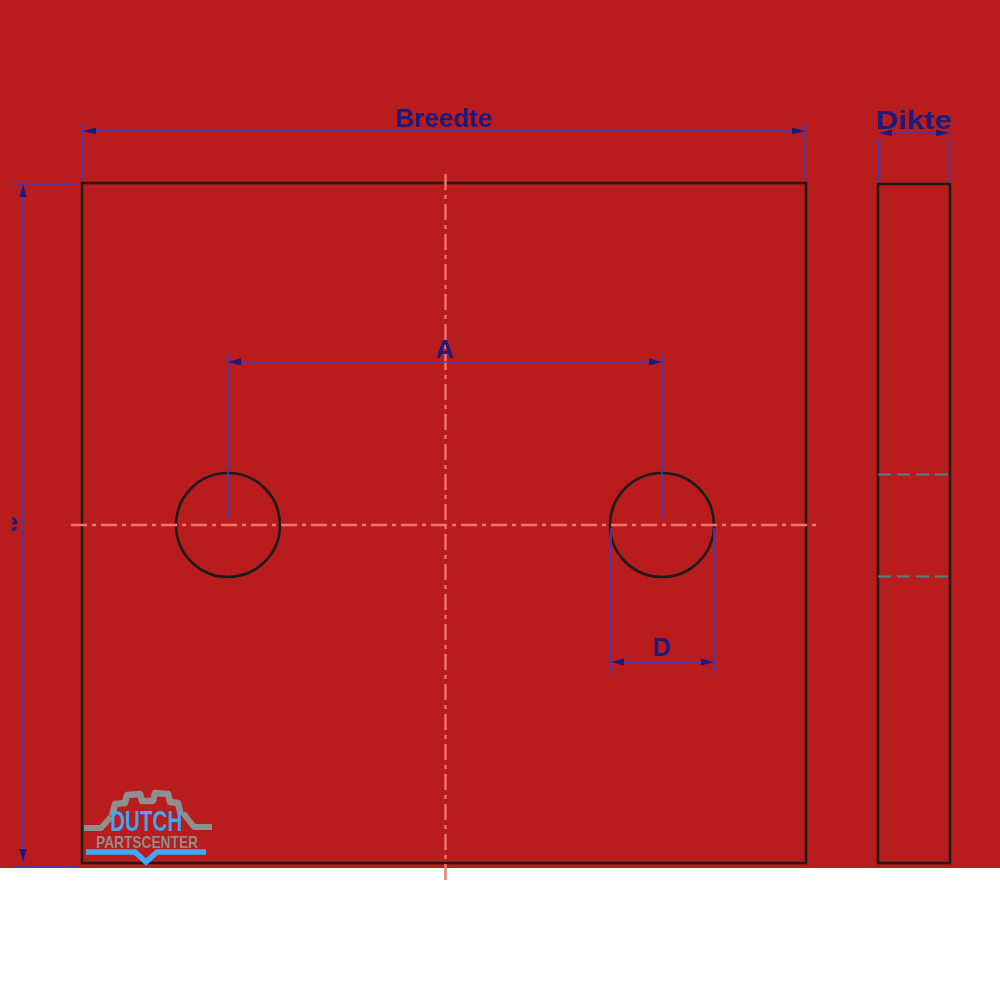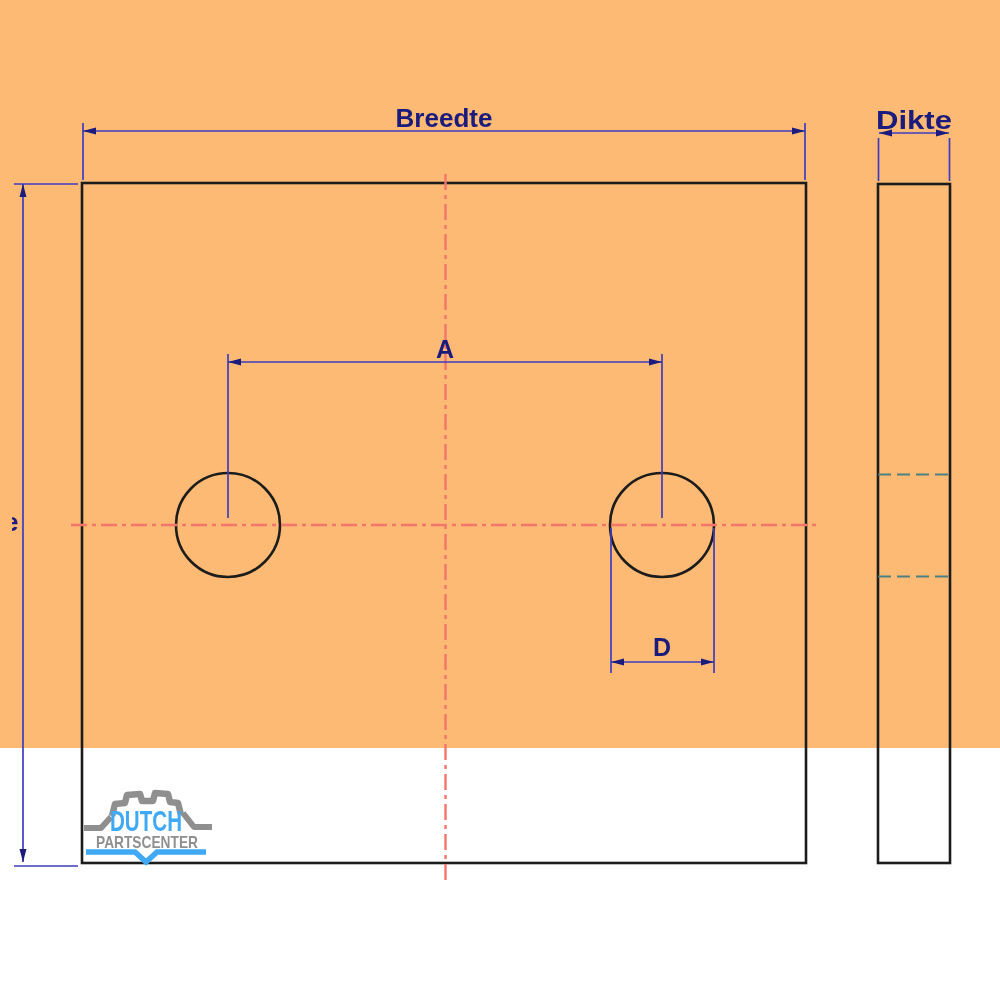--- a/index.html
+++ b/index.html
@@ -7,22 +7,22 @@
     padding: 0;
     background: #ffffff;
     width: 1000px;
     height: 1000px;
     overflow: hidden;
     font-family: "Liberation Sans", sans-serif;
   }
   .stage {
     position: relative;
     width: 1000px;
-    height: 748px;
-    background: #fdba74;
+    height: 868px;
+    background: #b91c1c;
   }
   svg { display: block; }
   .outline {
     stroke: #1c1c1c;
     stroke-width: 2.6;
     fill: none;
   }
   .dim-line {
     stroke: #3c3cc0;
     stroke-width: 1.7;

